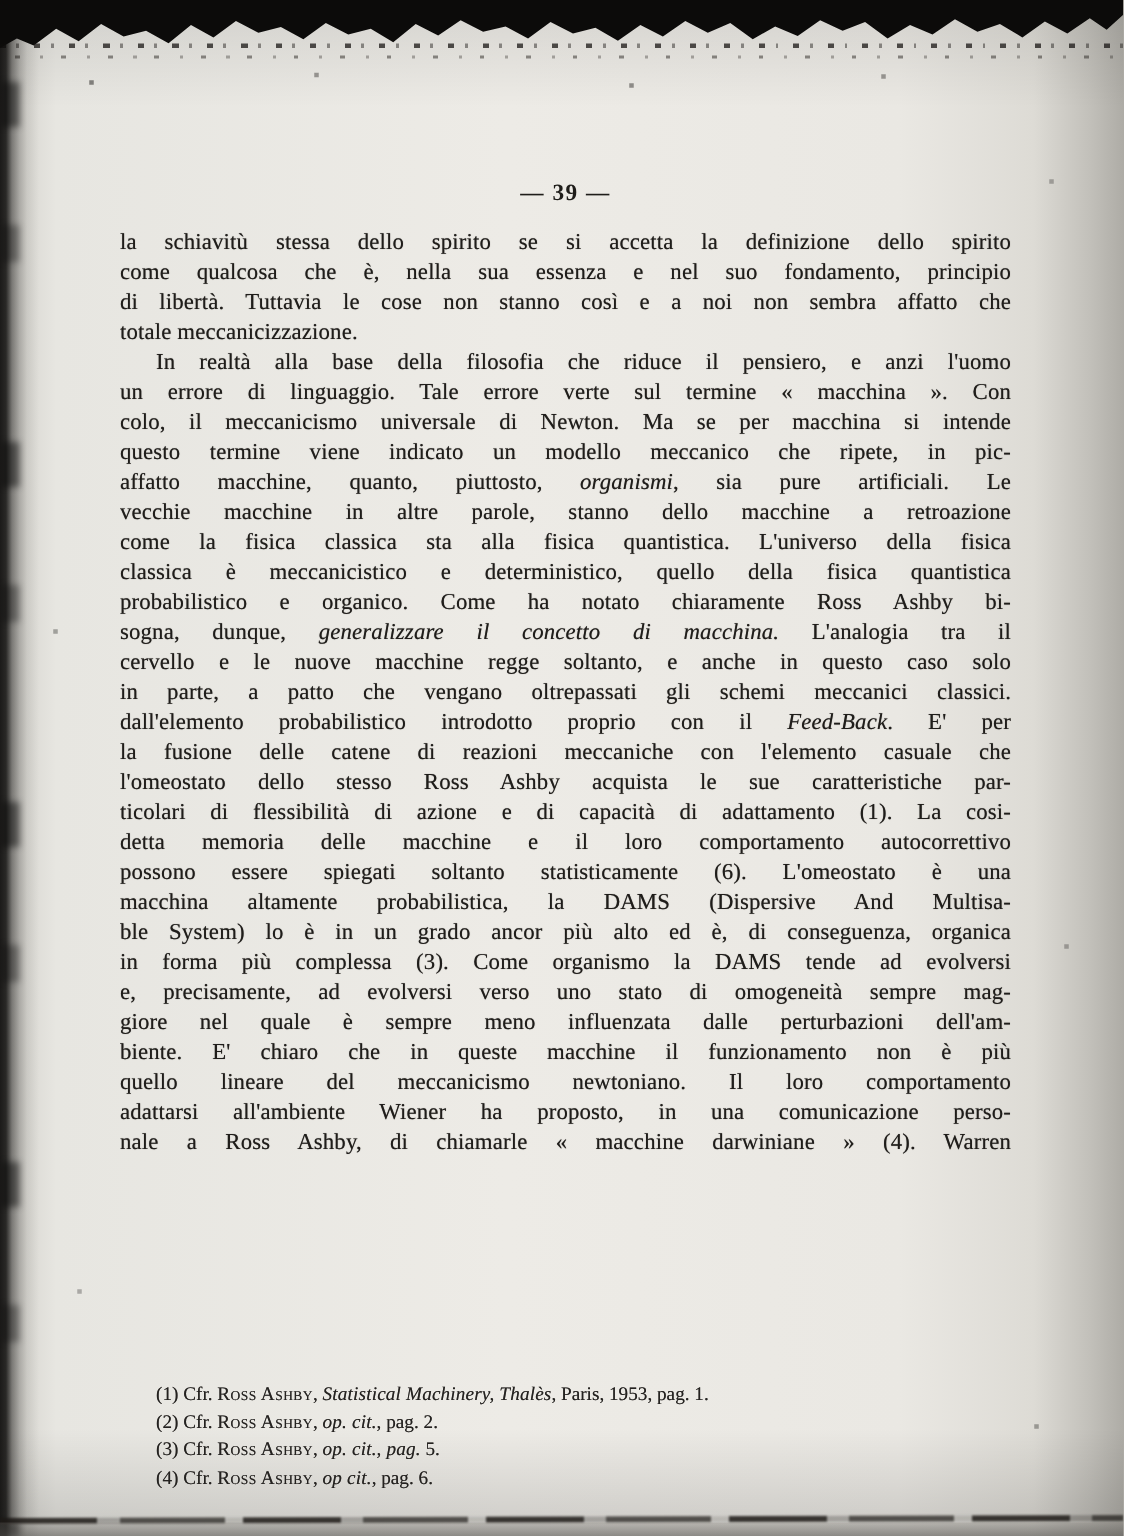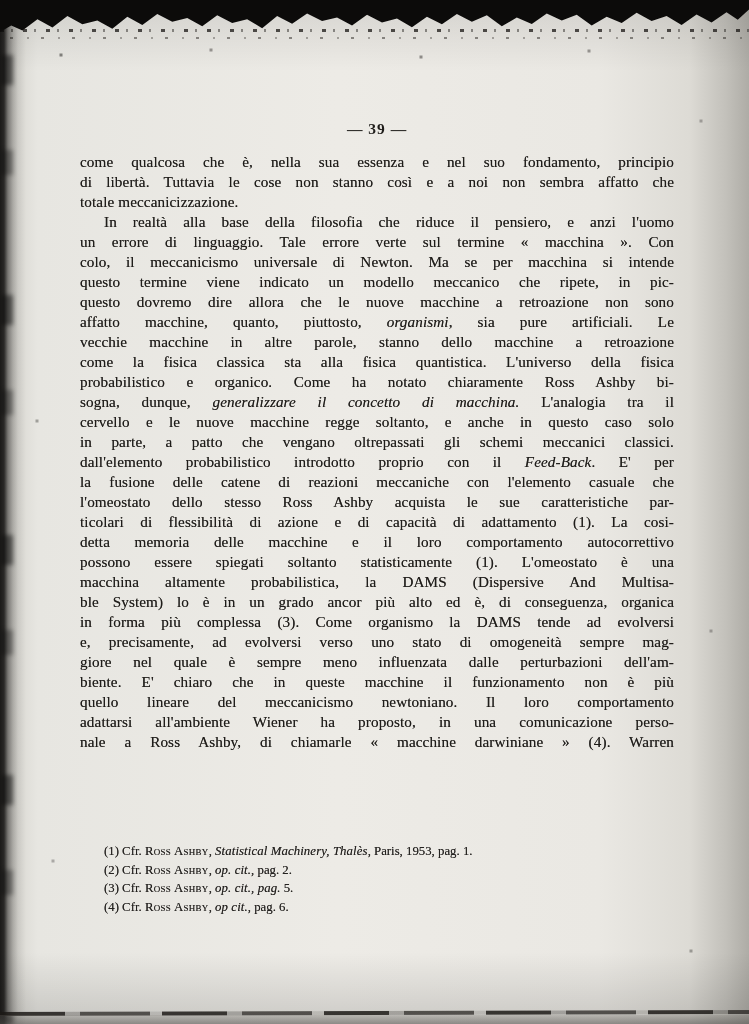--- a/index.html
+++ b/index.html
@@ -91,59 +91,60 @@
     text-shadow: 0 0 0.5px rgba(25,22,20,0.65);
     letter-spacing: 0.1px;
   }
   .line {
     height: 20px; line-height: 20px; overflow: hidden;
     text-align: justify; text-align-last: justify;
   }
   .line.flush { text-align-last: left; }
   .line.indent { text-indent: 24px; }
   .footnotes {
-    position: absolute; top: 842px; left: 104px; width: 566px;
+    position: absolute; top: 920px; left: 104px; width: 566px;
     color: #242220;
     font-size: 12.8px;
     text-shadow: 0 0 0.4px rgba(25,22,20,0.6);
   }
   .fn-line { height: 18.5px; line-height: 18.5px; overflow: hidden; }
   .sc { font-variant: small-caps; letter-spacing: 0.3px; }
   i { letter-spacing: 0.1px; }
 </style>
 </head>
 <body>
 
 <div class="page">
   <div class="page-number">— 39 —</div>
   <div class="body-text">
       <div>
+        <div class="line">la schiavitù stessa dello spirito se si accetta la definizione dello spirito</div>
         <div class="line">come qualcosa che è, nella sua essenza e nel suo fondamento, principio</div>
         <div class="line">di libertà. Tuttavia le cose non stanno così e a noi non sembra affatto che</div>
         <div class="line flush">totale meccanicizzazione.</div>
       </div>
       <div>
         <div class="line indent">In realtà alla base della filosofia che riduce il pensiero, e anzi l'uomo</div>
         <div class="line">un errore di linguaggio. Tale errore verte sul termine « macchina ». Con</div>
         <div class="line">colo, il meccanicismo universale di Newton. Ma se per macchina si intende</div>
         <div class="line">questo termine viene indicato un modello meccanico che ripete, in pic-</div>
-        <div class="line">questo dovremo dire allora che le nuove macchine a retroazione non sono</div>
         <div class="line">affatto macchine, quanto, piuttosto, <i>organismi</i>, sia pure artificiali. Le</div>
         <div class="line">vecchie macchine in altre parole, stanno dello macchine a retroazione</div>
         <div class="line">come la fisica classica sta alla fisica quantistica. L'universo della fisica</div>
+        <div class="line">classica è meccanicistico e deterministico, quello della fisica quantistica</div>
         <div class="line">probabilistico e organico. Come ha notato chiaramente Ross Ashby bi-</div>
         <div class="line">sogna, dunque, <i>generalizzare il concetto di macchina.</i> L'analogia tra il</div>
         <div class="line">cervello e le nuove macchine regge soltanto, e anche in questo caso solo</div>
         <div class="line">in parte, a patto che vengano oltrepassati gli schemi meccanici classici.</div>
         <div class="line">dall'elemento probabilistico introdotto proprio con il <i>Feed-Back</i>. E' per</div>
         <div class="line">la fusione delle catene di reazioni meccaniche con l'elemento casuale che</div>
         <div class="line">l'omeostato dello stesso Ross Ashby acquista le sue caratteristiche par-</div>
         <div class="line">ticolari di flessibilità di azione e di capacità di adattamento (1). La cosi-</div>
         <div class="line">detta memoria delle macchine e il loro comportamento autocorrettivo</div>
-        <div class="line">possono essere spiegati soltanto statisticamente (1). L'omeostato è una</div>
+        <div class="line">possono essere spiegati soltanto statisticamente (6). L'omeostato è una</div>
         <div class="line">macchina altamente probabilistica, la DAMS (Dispersive And Multisa-</div>
         <div class="line">ble System) lo è in un grado ancor più alto ed è, di conseguenza, organica</div>
         <div class="line">in forma più complessa (3). Come organismo la DAMS tende ad evolversi</div>
         <div class="line">e, precisamente, ad evolversi verso uno stato di omogeneità sempre mag-</div>
         <div class="line">giore nel quale è sempre meno influenzata dalle perturbazioni dell'am-</div>
         <div class="line">biente. E' chiaro che in queste macchine il funzionamento non è più</div>
         <div class="line">quello lineare del meccanicismo newtoniano. Il loro comportamento</div>
         <div class="line">adattarsi all'ambiente Wiener ha proposto, in una comunicazione perso-</div>
         <div class="line">nale a Ross Ashby, di chiamarle « macchine darwiniane » (4). Warren</div>
       </div>

